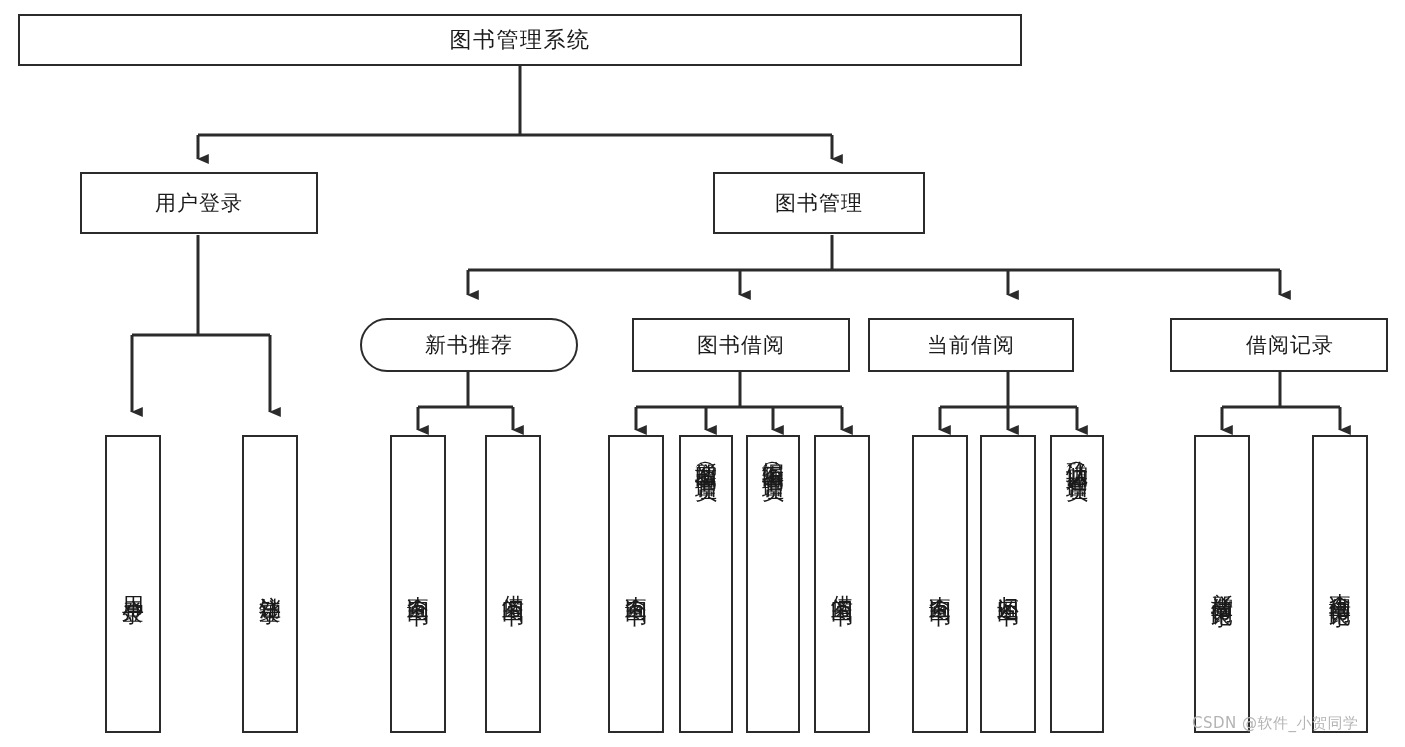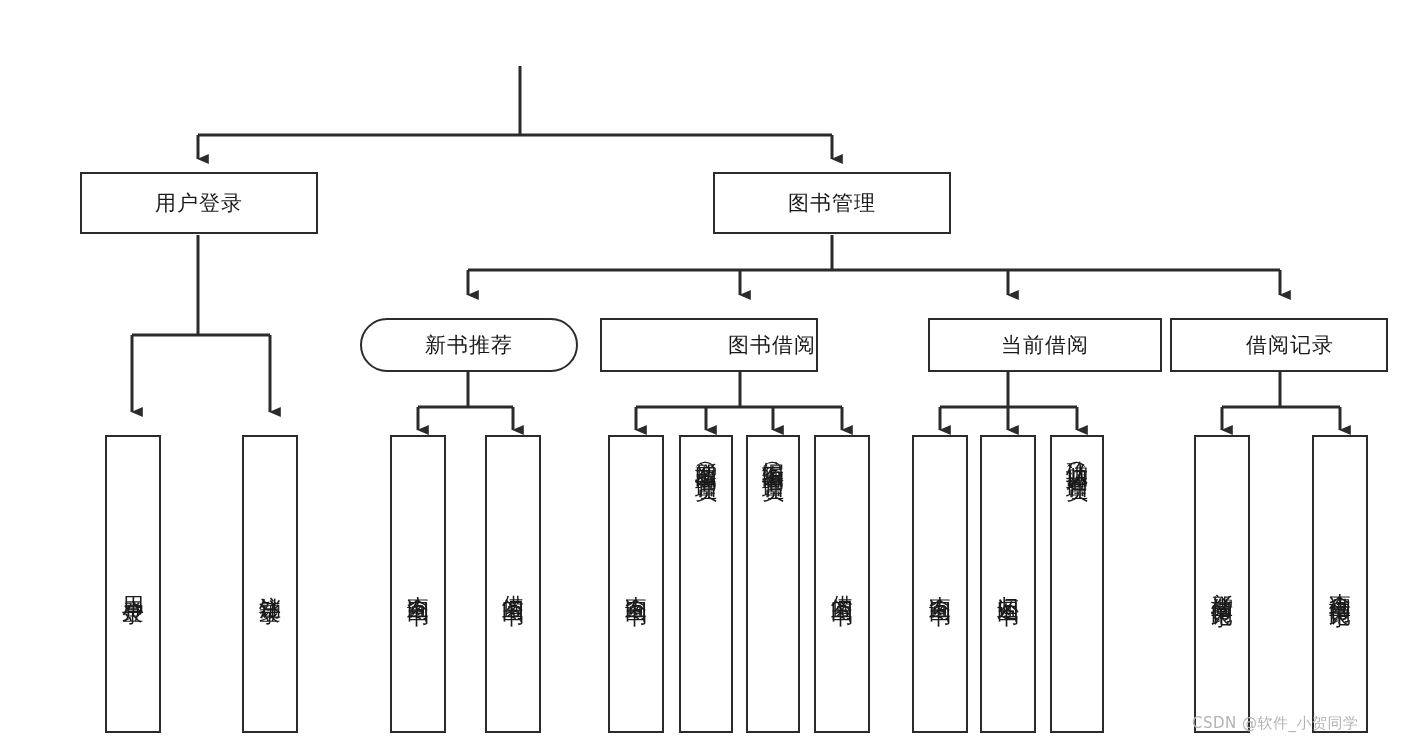--- a/index.html
+++ b/index.html
@@ -128,38 +128,41 @@
       <path d="M1008,407 L1008,430" marker-end="url(#ah)"></path>
       <path d="M1077,407 L1077,430" marker-end="url(#ah)"></path>
 
       <path d="M1280,372 L1280,407"></path>
       <path d="M1222,407 L1340,407"></path>
       <path d="M1222,407 L1222,430" marker-end="url(#ah)"></path>
       <path d="M1340,407 L1340,430" marker-end="url(#ah)"></path>
     </g>
   </svg>
 
+  <div class="node h-node root" style="left:18px; top:14px; width:1004px; height:52px;">
+    <span class="label">图书管理系统</span>
+  </div>
 
   <div class="node h-node" style="left:80px; top:172px; width:238px; height:62px;">
     <span class="label">用户登录</span>
   </div>
 
-  <div class="node h-node" style="left:713px; top:172px; width:238px; height:62px;">
+  <div class="node h-node" style="left:713px; top:172px; width:212px; height:62px;">
     <span class="label">图书管理</span>
   </div>
 
   <div class="node h-node" style="left:360px; top:318px; width:218px; height:54px;border-radius:27px;">
     <span class="label">新书推荐</span>
   </div>
 
-  <div class="node h-node" style="left:600px; top:318px; width:218px; height:54px;justify-content:flex-end;">
+  <div class="node h-node" style="left:632px; top:318px; width:218px; height:54px;">
     <span class="label">图书借阅</span>
   </div>
 
-  <div class="node h-node" style="left:928px; top:318px; width:234px; height:54px;">
+  <div class="node h-node" style="left:868px; top:318px; width:206px; height:54px;">
     <span class="label">当前借阅</span>
   </div>
 
   <div class="node h-node" style="left:1170px; top:318px; width:218px; height:54px;padding-left:22px;">
     <span class="label">借阅记录</span>
   </div>
 
   <div class="node v-node centered" style="left:105px; top:435px; width:56px; height:298px;">
     <span class="label">用户登录</span>
   </div>

